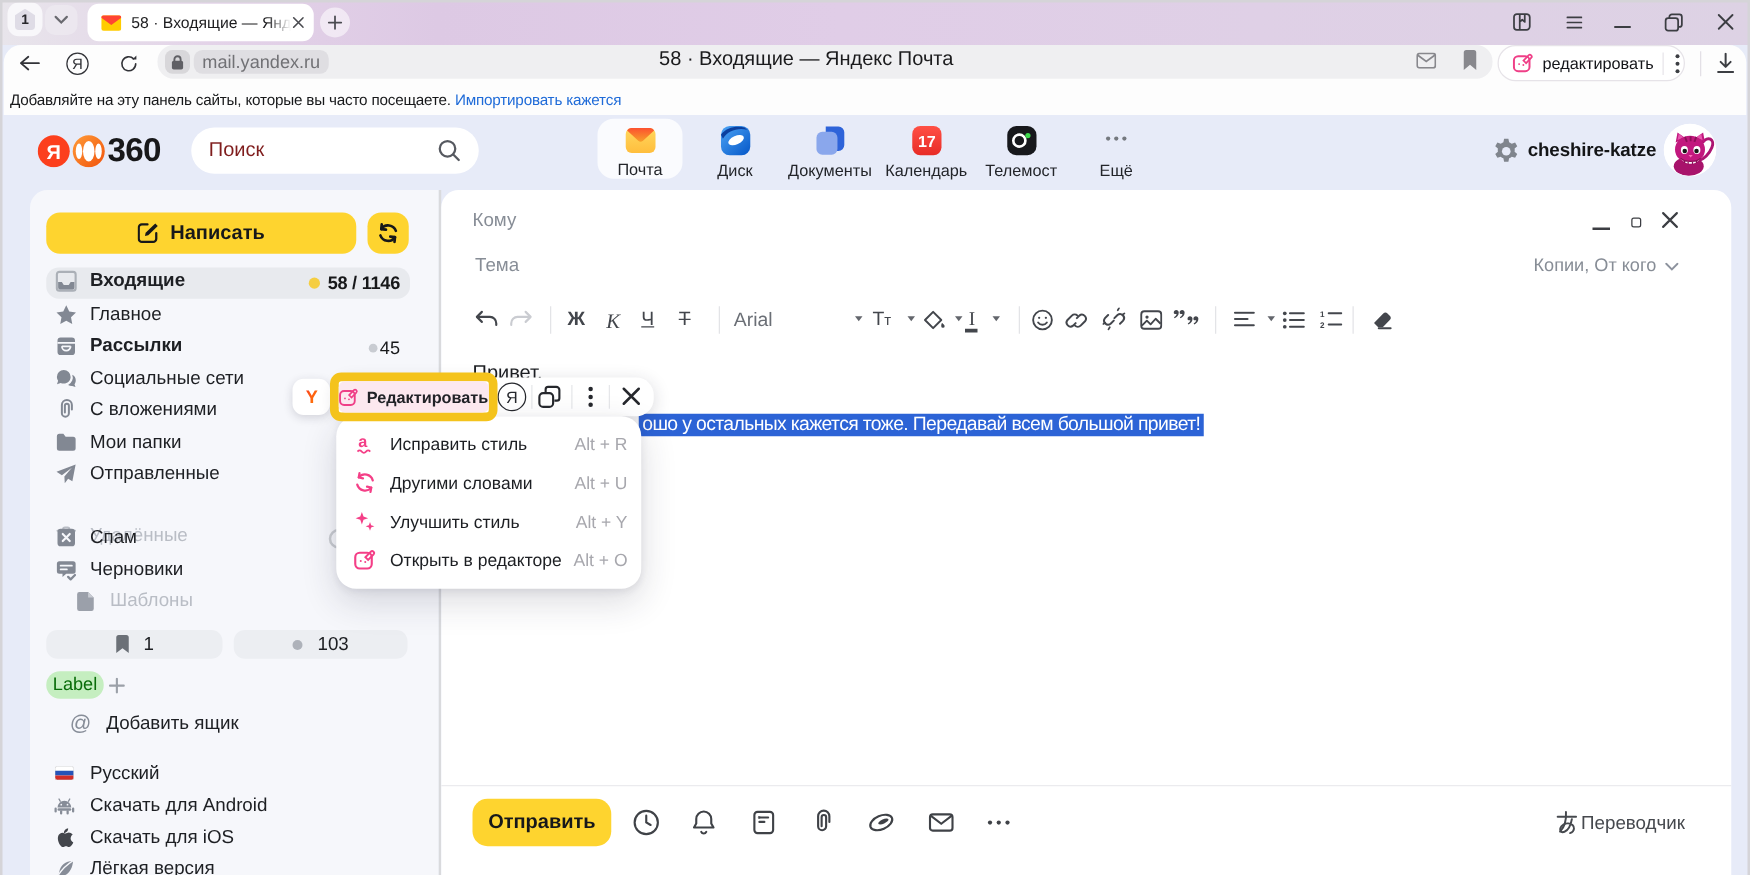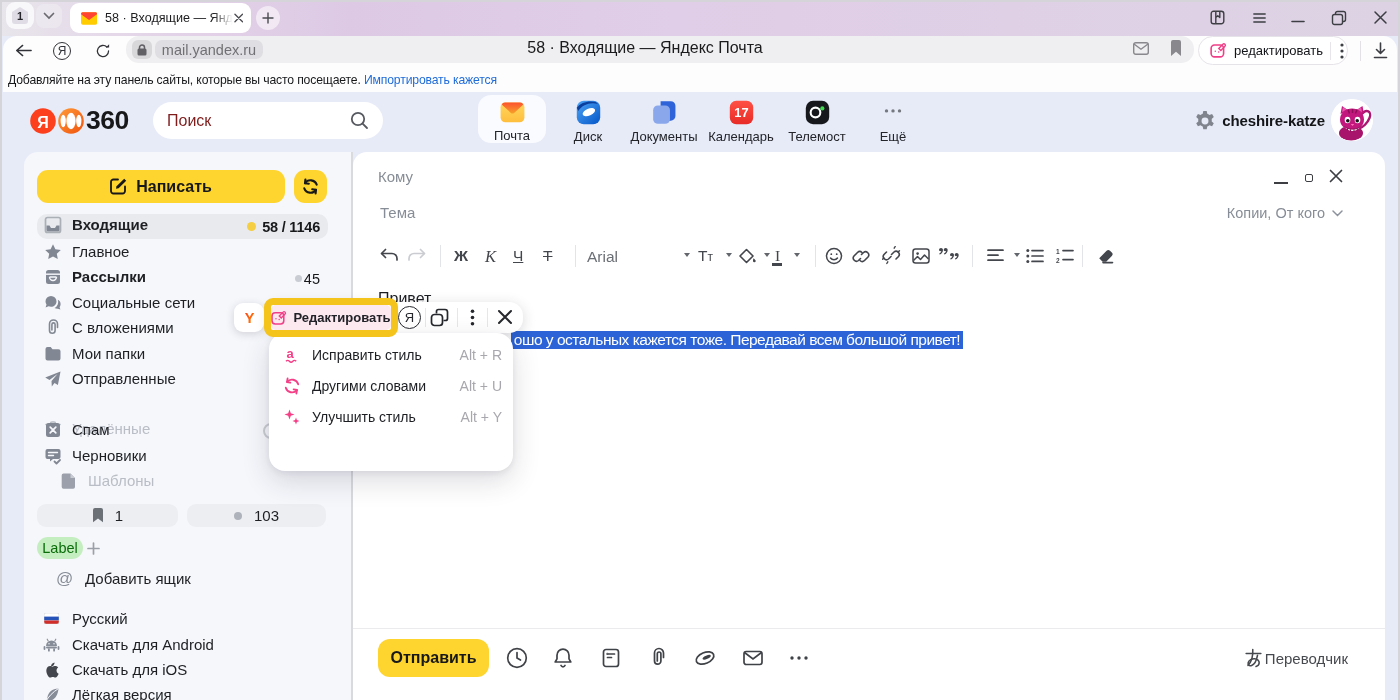--- a/index.html
+++ b/index.html
@@ -598,16 +598,26 @@
       <span class="ms">Alt + U</span>
  </div>
  <div class="mi" style="top:74px">
   <svg class="mic" viewBox="0 0 18 18" fill="#f43f87">
         <path d="M6.5 1.5l1.3 3.7 3.7 1.3-3.7 1.3-1.3 3.7-1.3-3.7-3.7-1.3 3.7-1.3z"></path>
         <path d="M13 9.5l.9 2.6 2.6.9-2.6.9-.9 2.6-.9-2.6-2.6-.9 2.6-.9z"></path>
       </svg>
   <span class="mt">Улучшить стиль</span>
       <span class="ms">Alt + Y</span>
  </div>
+ <div class="mi" style="top:105px">
+  <svg class="mic" viewBox="0 0 18 18" fill="none" stroke="#f43f87" stroke-width="1.7">
+        <rect x="1.2" y="3.2" width="13.2" height="12.6" rx="3.6"></rect>
+        <circle cx="5.6" cy="9.8" r="0.8" fill="#f43f87" stroke="none"></circle>
+        <circle cx="9.2" cy="10.6" r="0.8" fill="#f43f87" stroke="none"></circle>
+        <path d="M9.3 6.8L13.6 2.4a1.55 1.55 0 0 1 2.2 2.2L11.5 9z" stroke-width="1.5"></path>
+      </svg>
+  <span class="mt">Открыть в редакторе</span>
+      <span class="ms">Alt + O</span>
+ </div>
 </div>
 <div class="wb" style="left:0;top:0;width:2px;height:700px"></div>
 <div class="wb" style="left:1398px;top:0;width:2px;height:700px"></div>
 <div class="wb" style="left:0;top:0;width:1400px;height:2px"></div>
 
 </body></html>

